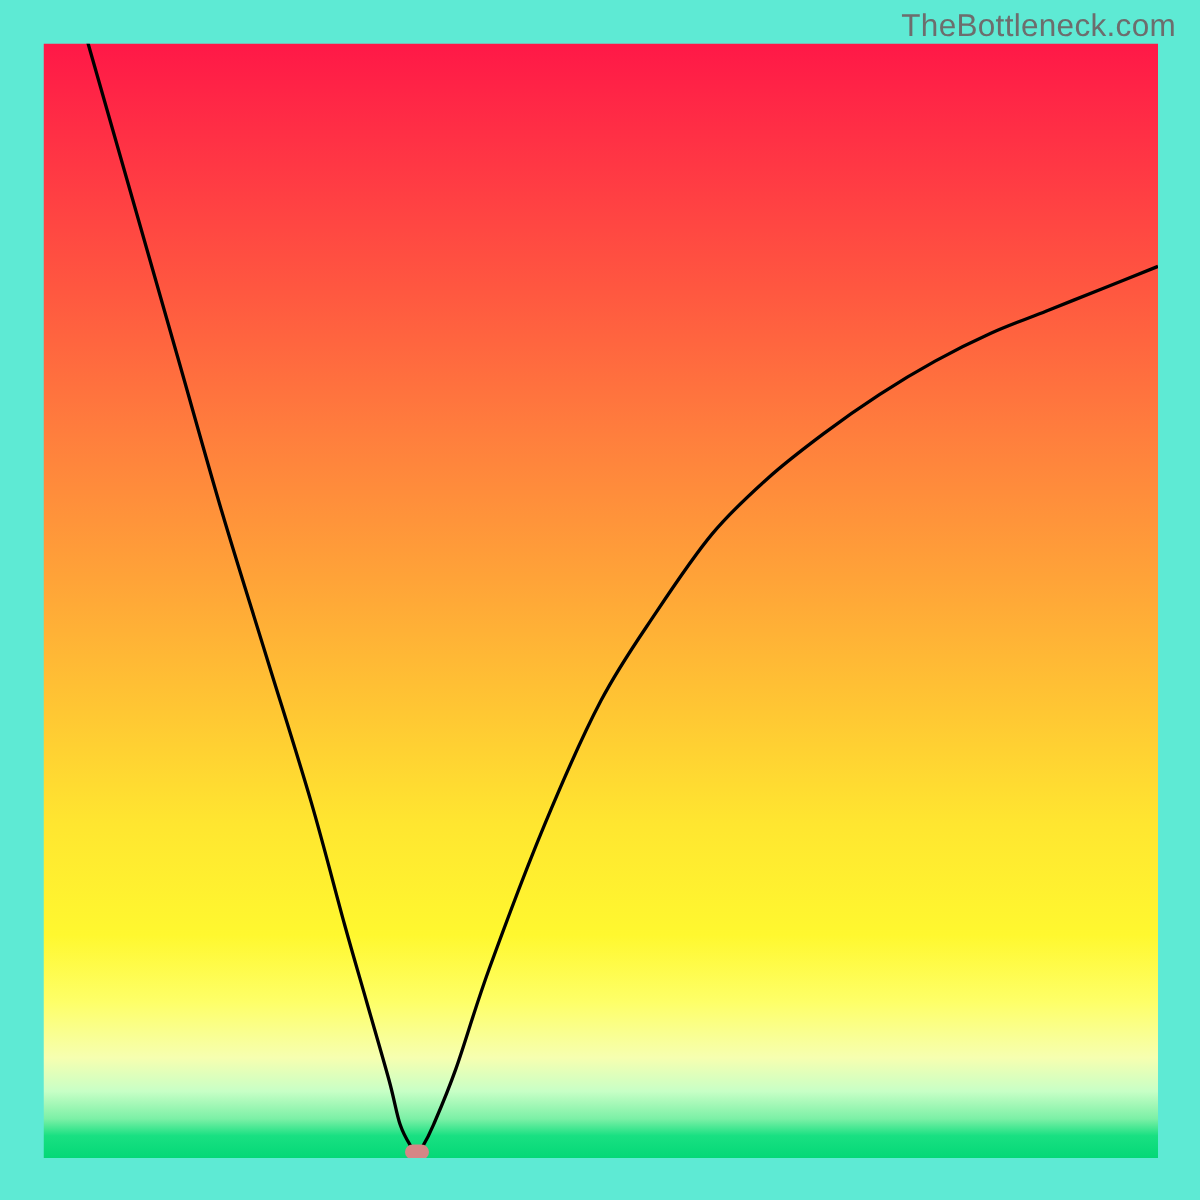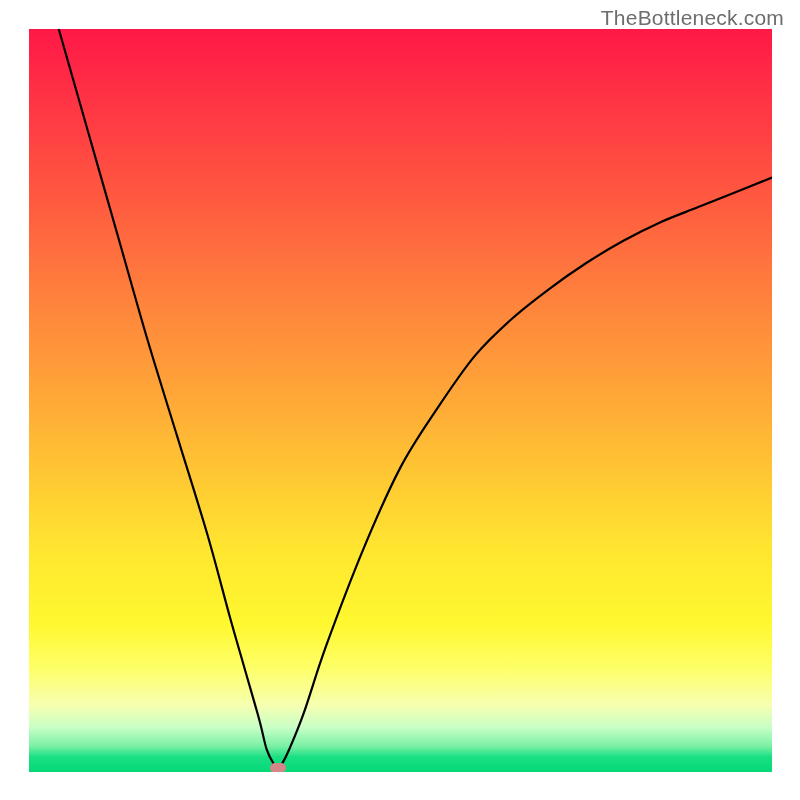--- a/index.html
+++ b/index.html
@@ -8,21 +8,21 @@
     width: 800px;
     height: 800px;
     overflow: hidden;
     background: #000;
     font-family: Arial, Helvetica, sans-serif;
   }
   .chart-wrap {
     position: relative;
     width: 800px;
     height: 800px;
-    background: #ffffff;
+    background: #5eead4;
   }
   .plot-area {
     position: absolute;
     left: 29px;
     top: 29px;
     width: 743px;
     height: 743px;
     overflow: hidden;
   }
   .gradient-bg {

